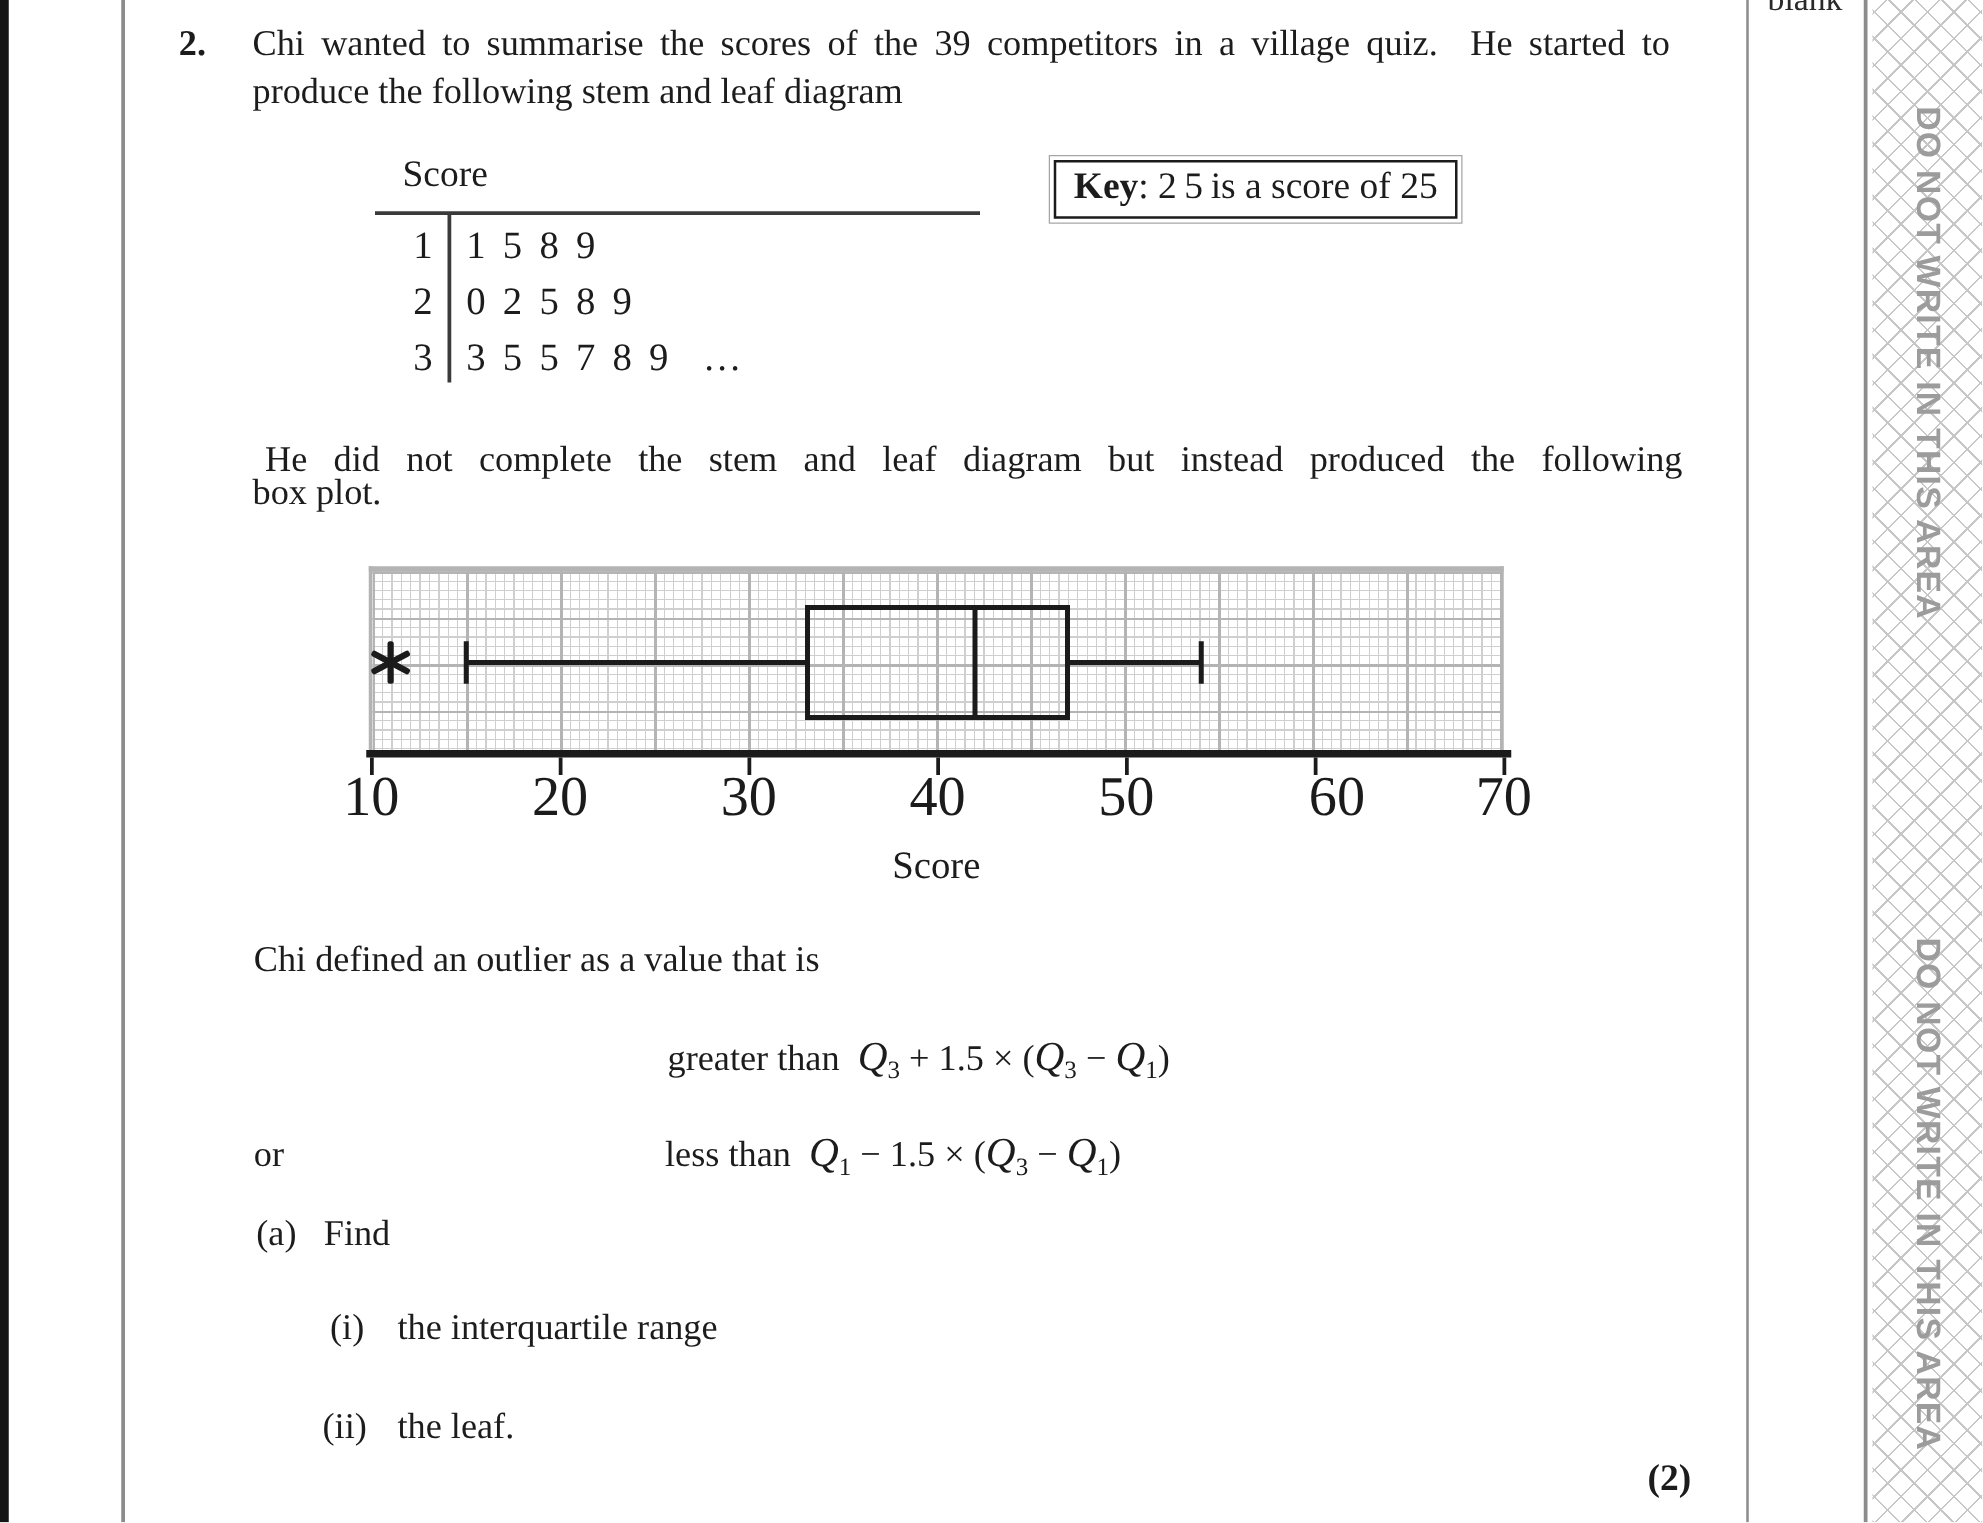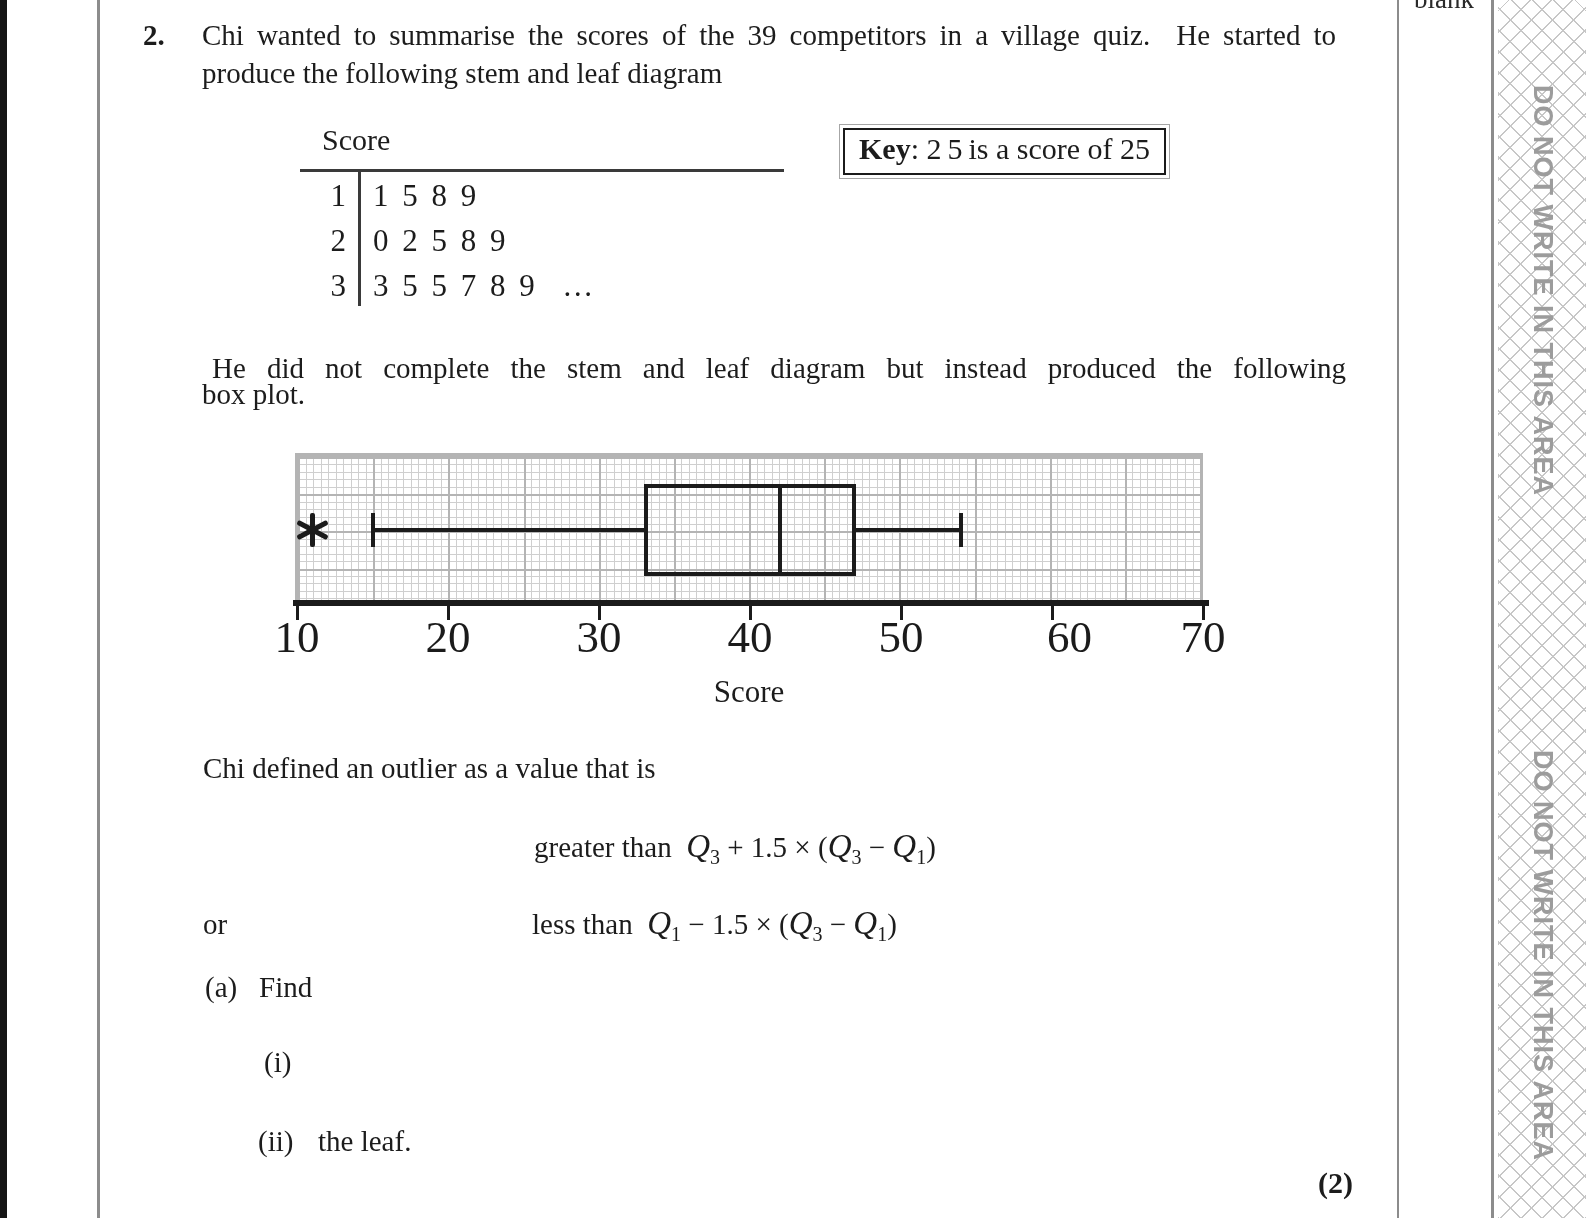--- a/index.html
+++ b/index.html
@@ -147,17 +147,18 @@
   <div class="bp" id="bp-cap-max" style="top: 513px; width: 4px; height: 34px; left: 959.4px;"></div>
 
   <div class="abs body-text" id="outlier-intro">Chi defined an outlier as a value that is</div>
   <div class="abs fline" id="formula-greater"><span>greater than&nbsp; </span><i class="qvar">Q</i><sub>3</sub><span> + 1.5 × (</span><i class="qvar">Q</i><sub>3</sub><span> − </span><i class="qvar">Q</i><sub>1</sub><span>)</span></div>
   <div class="abs body-text" id="or-label">or</div>
   <div class="abs fline" id="formula-less"><span>less than&nbsp; </span><i class="qvar">Q</i><sub>1</sub><span> − 1.5 × (</span><i class="qvar">Q</i><sub>3</sub><span> − </span><i class="qvar">Q</i><sub>1</sub><span>)</span></div>
 
   <div class="abs body-text" id="part-a-label">(a)</div>
   <div class="abs body-text" id="part-a-text">Find</div>
   <div class="abs body-text" id="part-i-label">(i)</div>
+  <div class="abs body-text" id="part-i-text">the interquartile range</div>
   <div class="abs body-text" id="part-ii-label">(ii)</div>
   <div class="abs body-text" id="part-ii-text">the leaf.</div>
   <div class="abs" id="marks">(2)</div>
 
 </div>
 
 </body></html>

